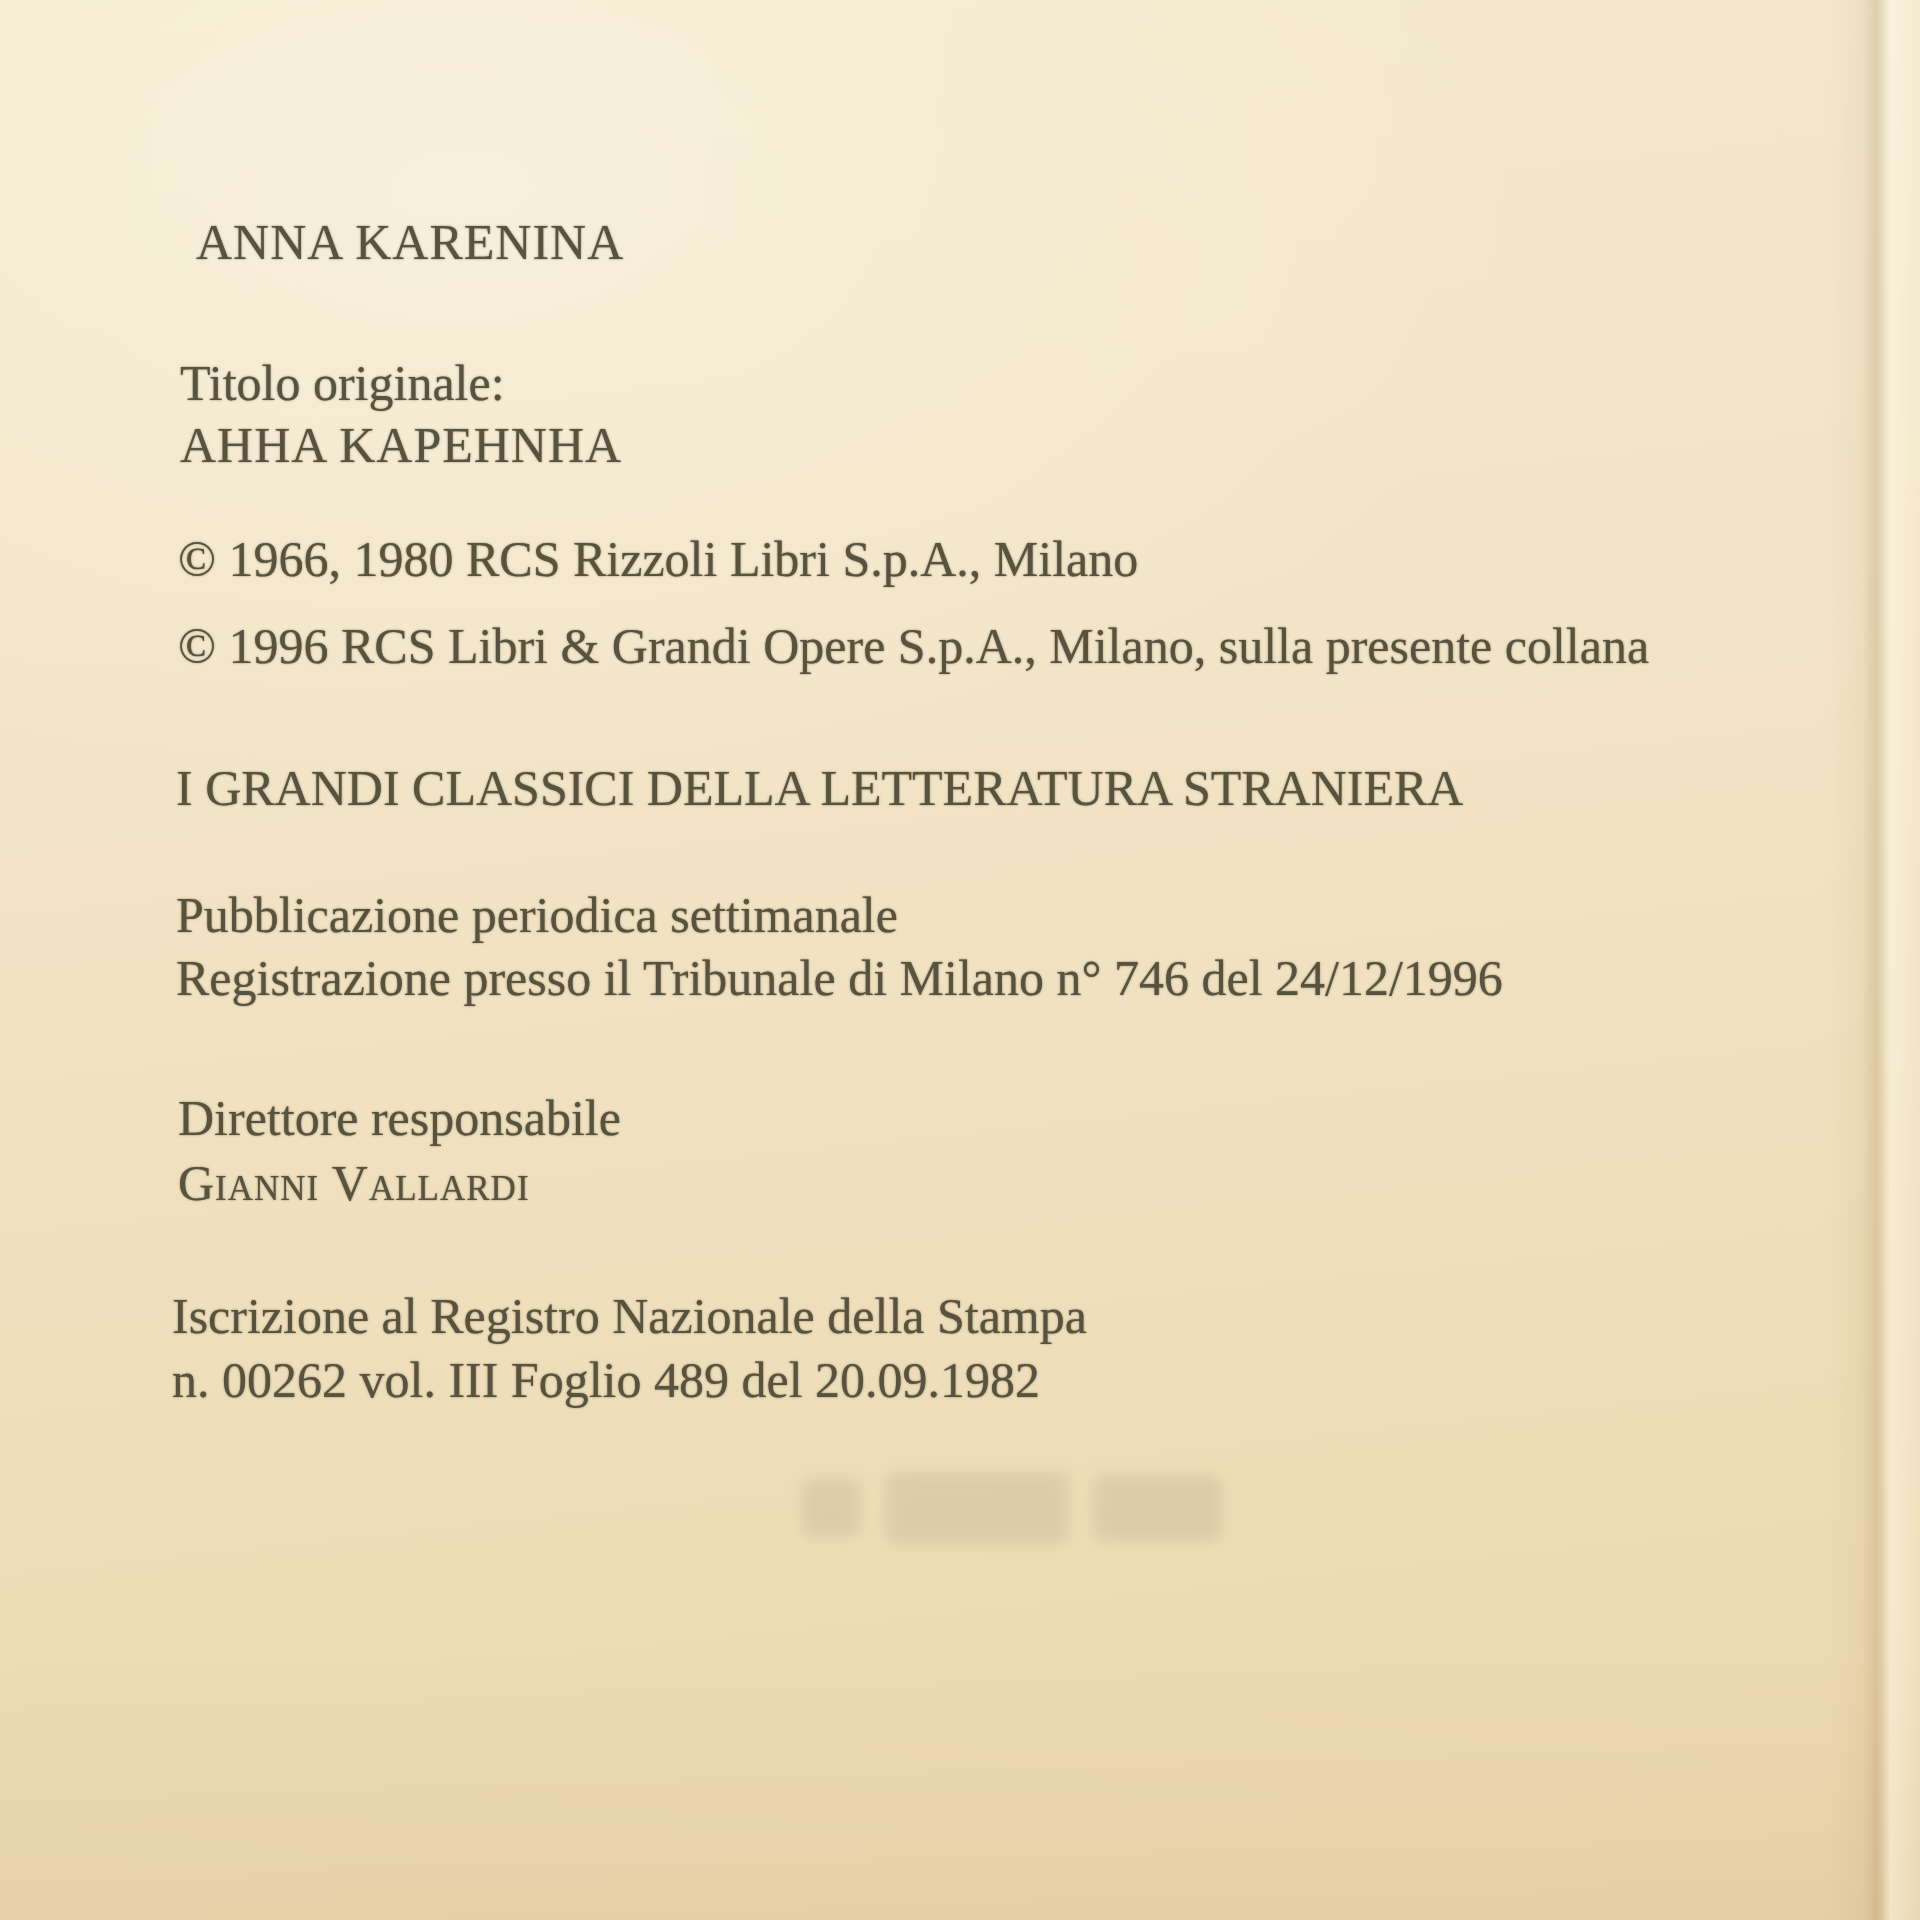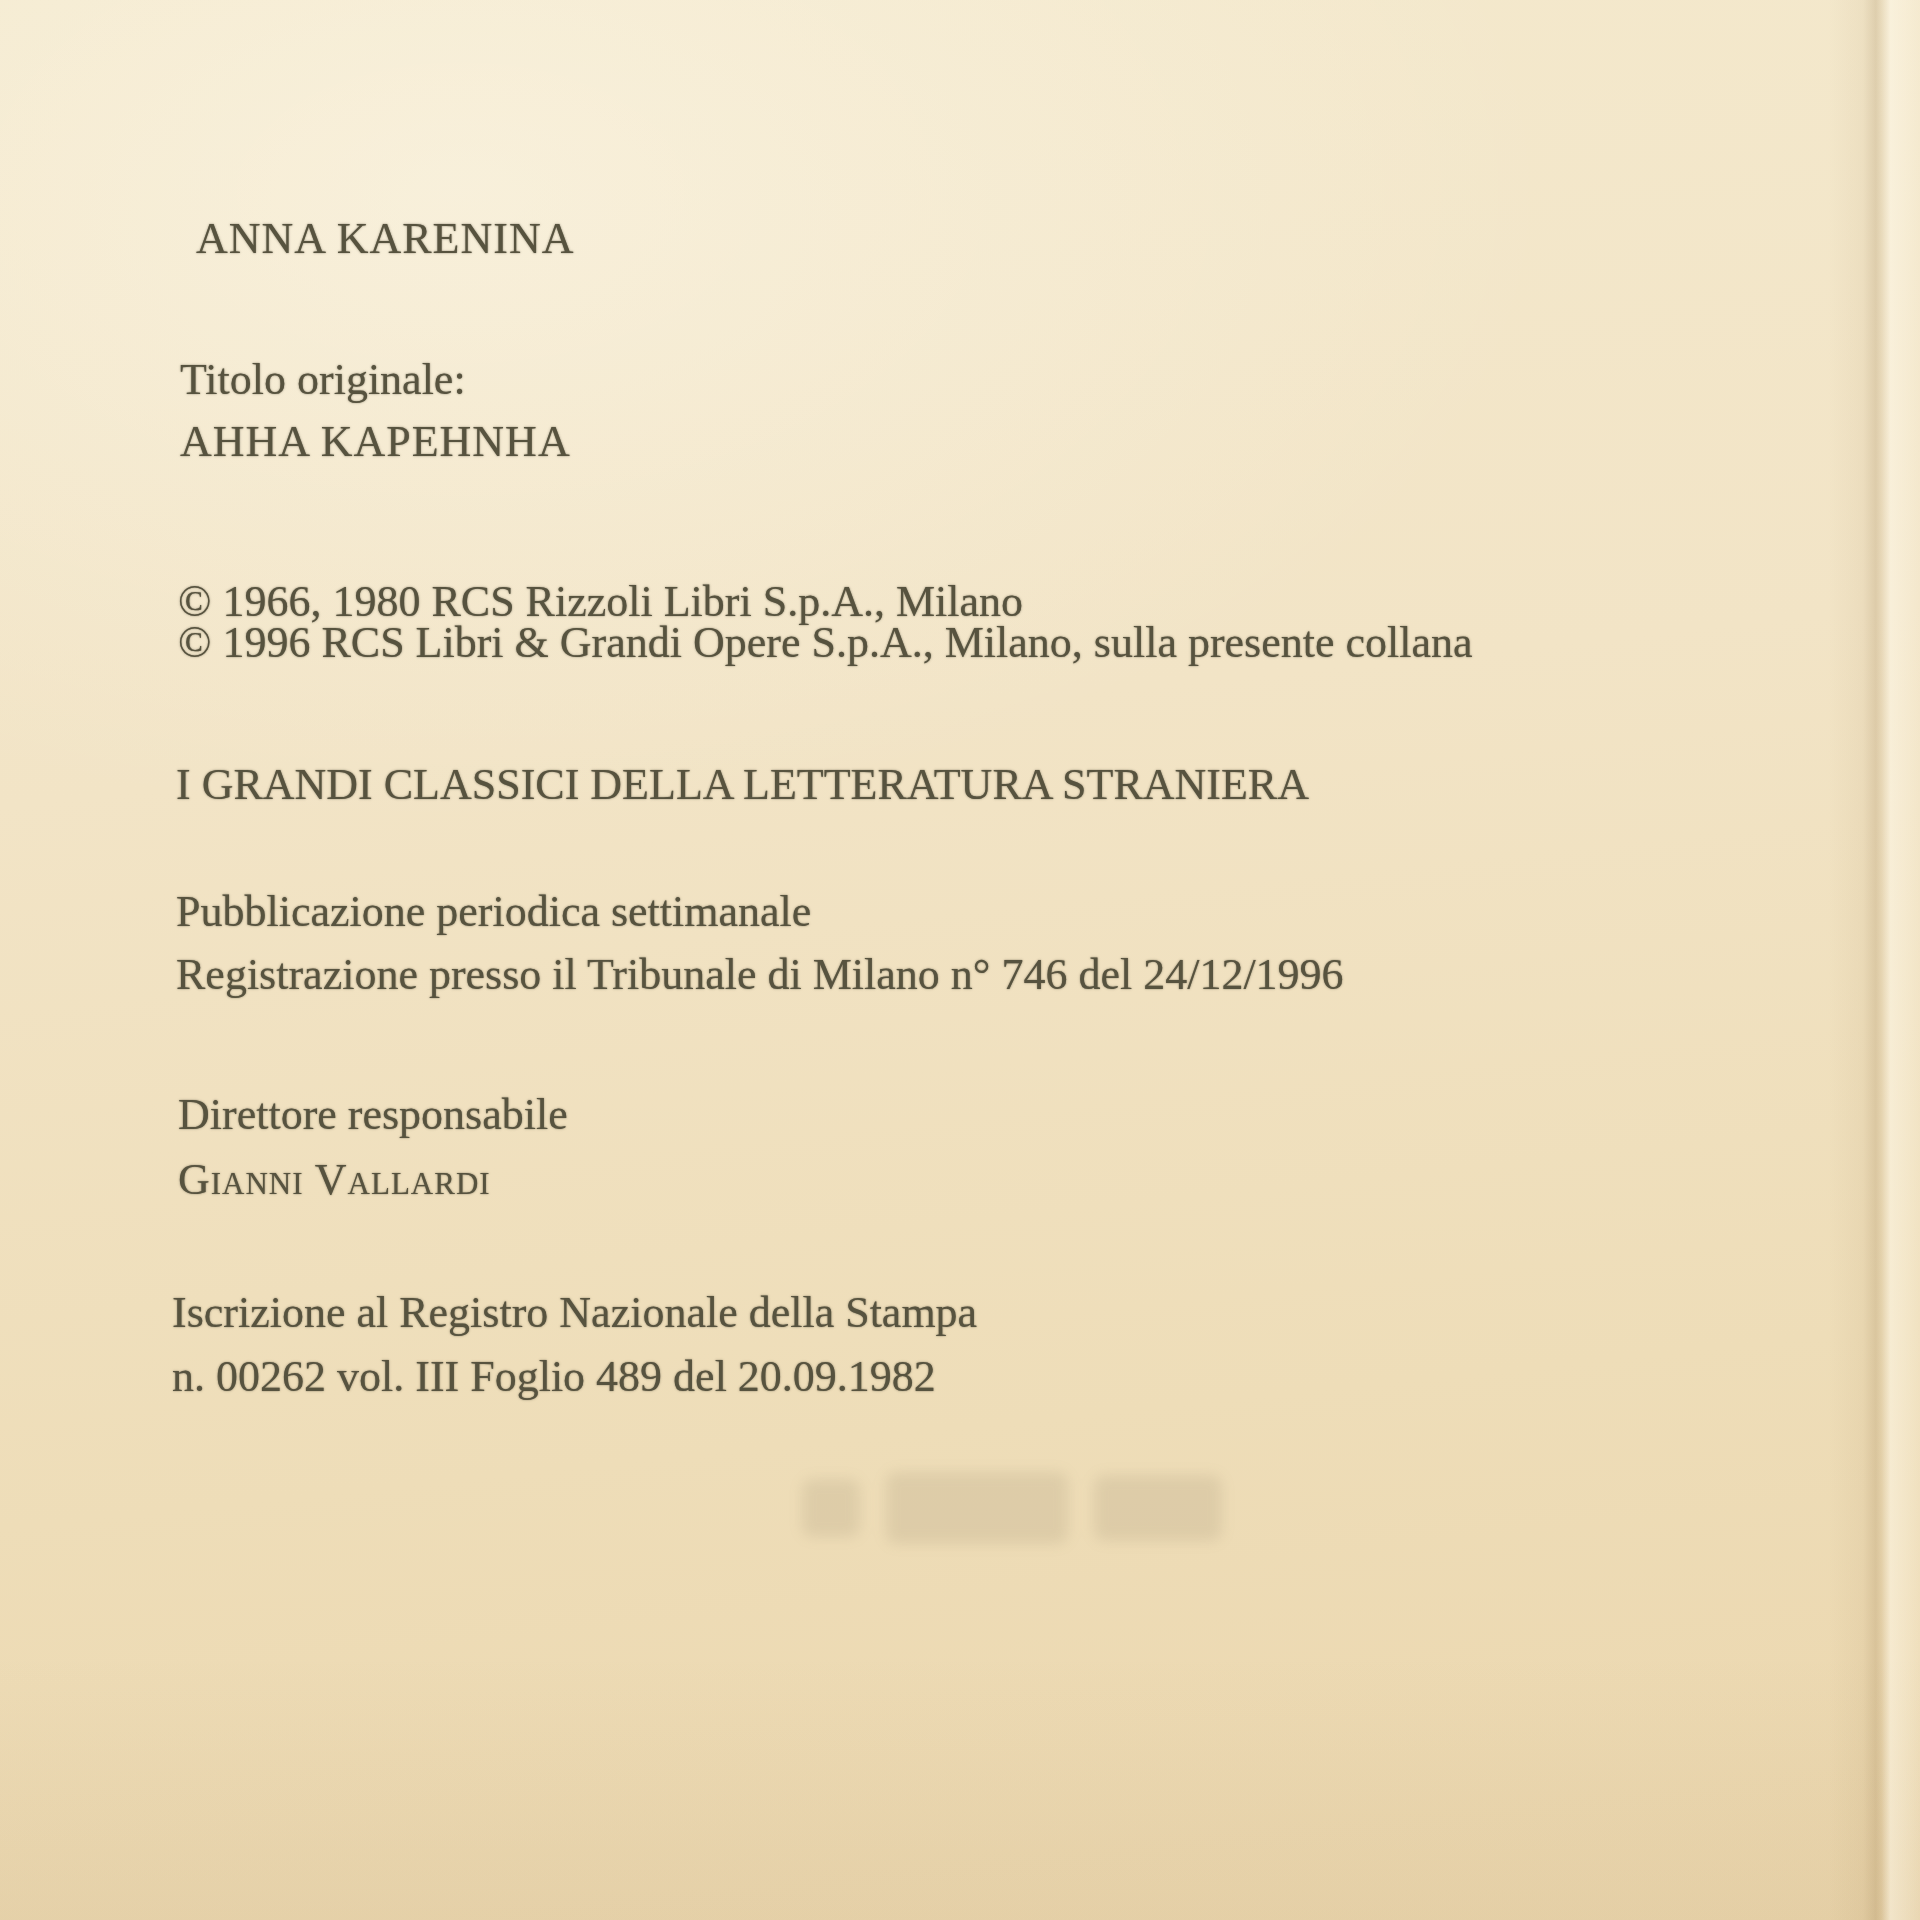--- a/index.html
+++ b/index.html
@@ -11,32 +11,32 @@
     font-family: "Liberation Serif", serif;
     background:
       radial-gradient(95% 55% at 24% 10%, rgba(255,252,242,0.40) 0%, rgba(255,252,242,0) 60%),
       linear-gradient(to top, rgba(120,88,40,0.06) 0%, rgba(120,88,40,0) 14%),
       linear-gradient(174deg, #f4e9cd 0%, #f2e4c6 38%, #eeddb8 72%, #ebd6ad 100%);
   }
   .line {
     position: absolute;
     white-space: nowrap;
     color: #57533f;
-    font-size: 44px;
+    font-size: 50px;
     line-height: 1;
     letter-spacing: 0px;
     text-shadow: 0 0 2.5px rgba(92,86,66,0.48), 0 0 1px rgba(92,86,66,0.55);
   }
   .caps { letter-spacing: 1px; }
   .smallcaps { font-variant-caps: small-caps; letter-spacing: 1px; }
   
   #book-title        { top: 217px;  left: 196px; }
   #orig-label        { top: 358px;  left: 180px; }
   #orig-title        { top: 420px;  left: 180px; }
-  #copy1             { top: 580px;  left: 178px; }
+  #copy1             { top: 534px;  left: 178px; }
   #copy2             { top: 621px;  left: 178px; }
   #series            { top: 763px;  left: 176px; text-align: center; }
   #pub1              { top: 890px;  left: 176px; }
   #pub2              { top: 953px;  left: 176px; }
   #dir-label         { top: 1093px; left: 178px; text-align: center; }
   #dir-name          { top: 1158px; left: 178px; }
   #reg1              { top: 1291px; left: 172px; }
   #reg2              { top: 1355px; left: 172px; }
   
   .page-edge {

